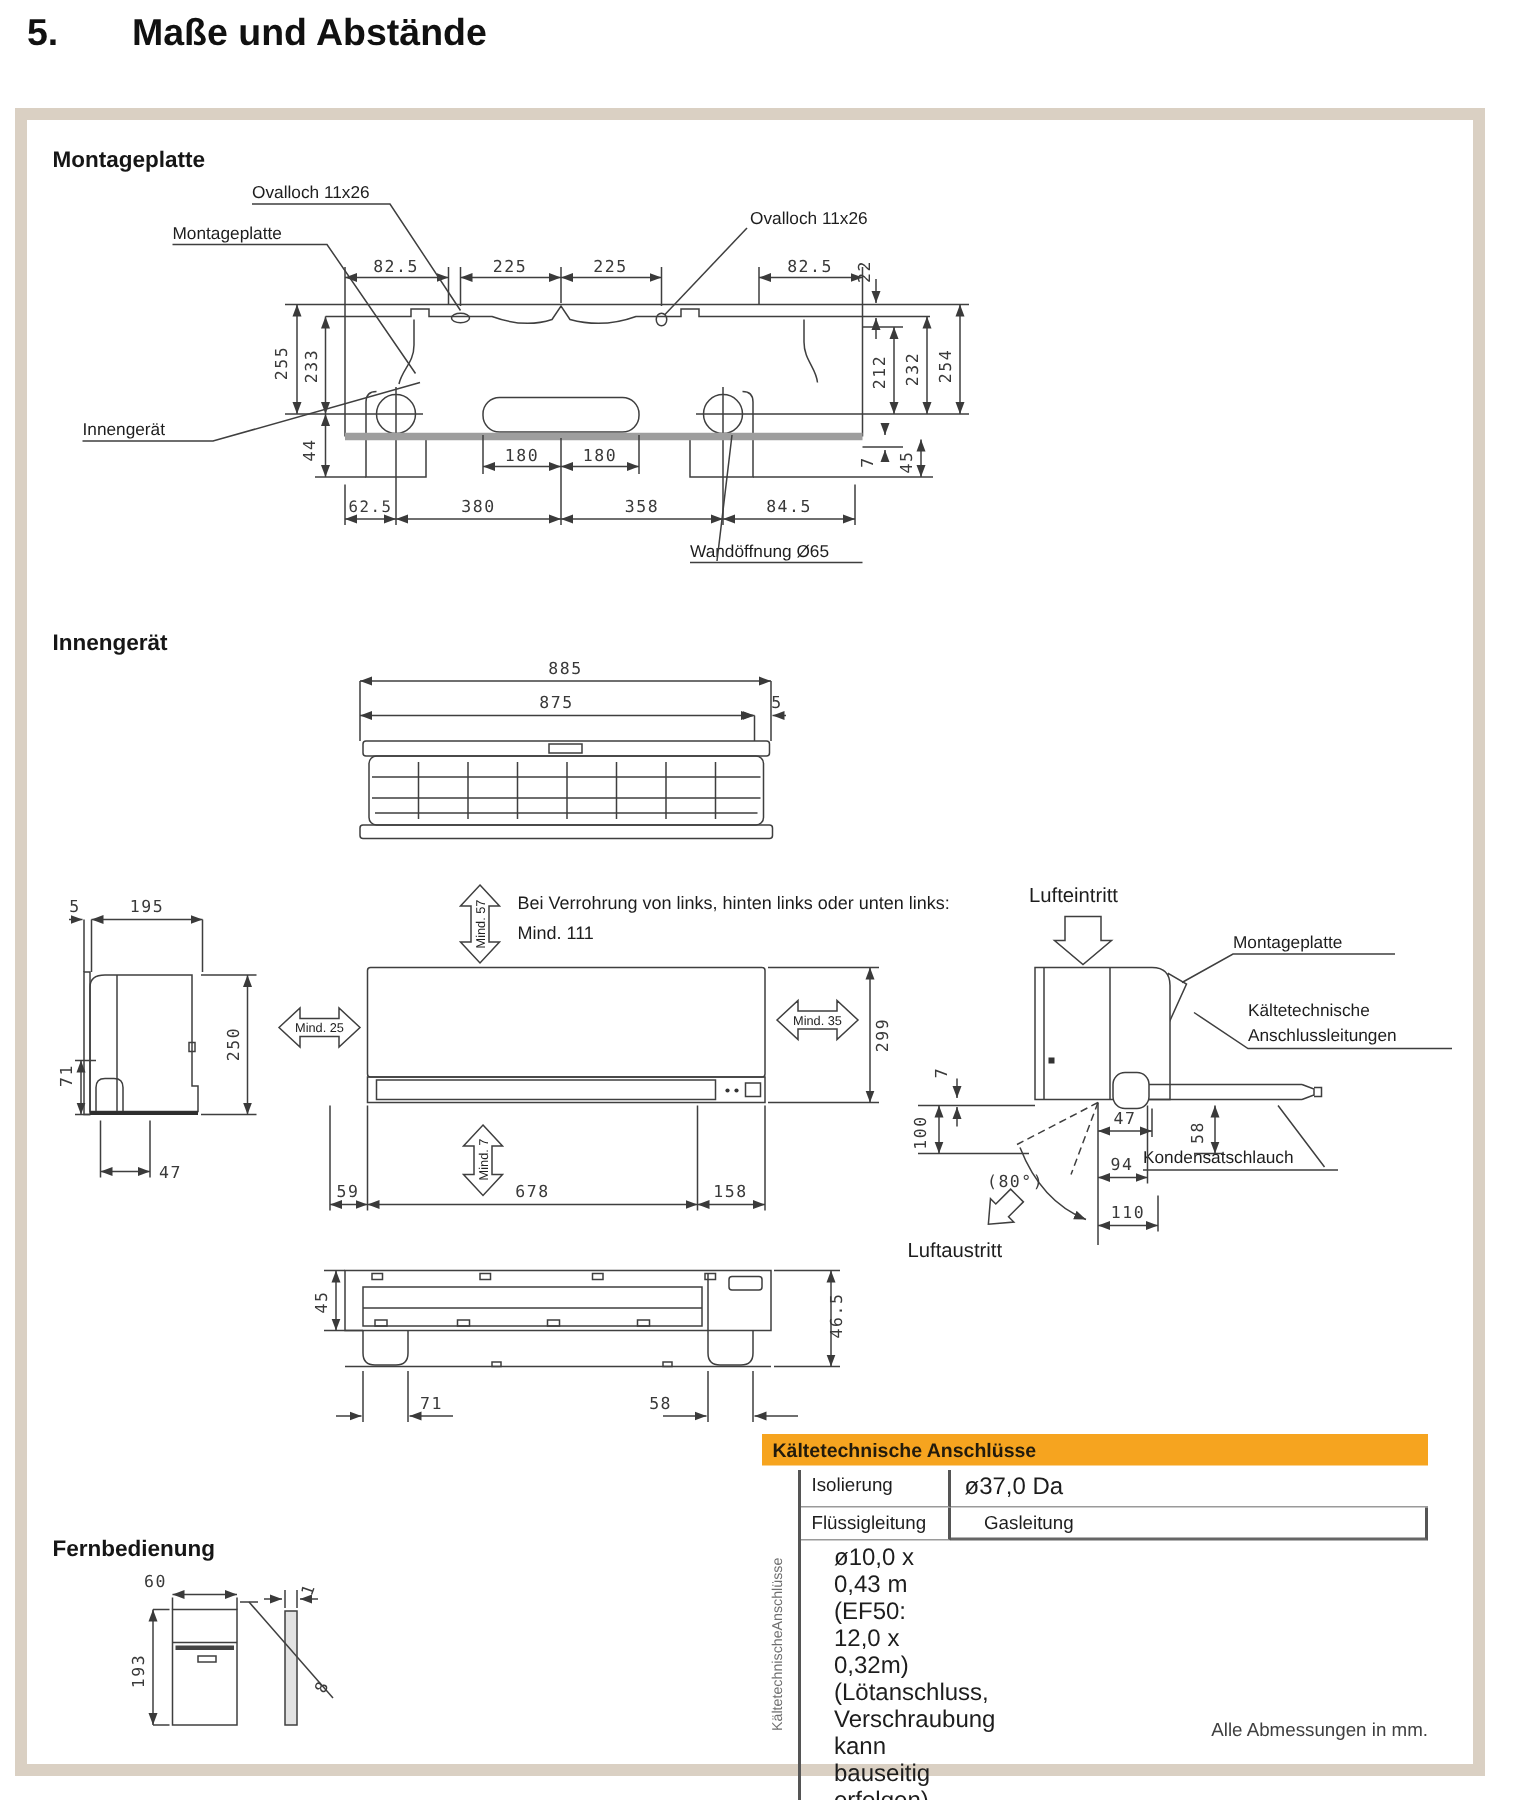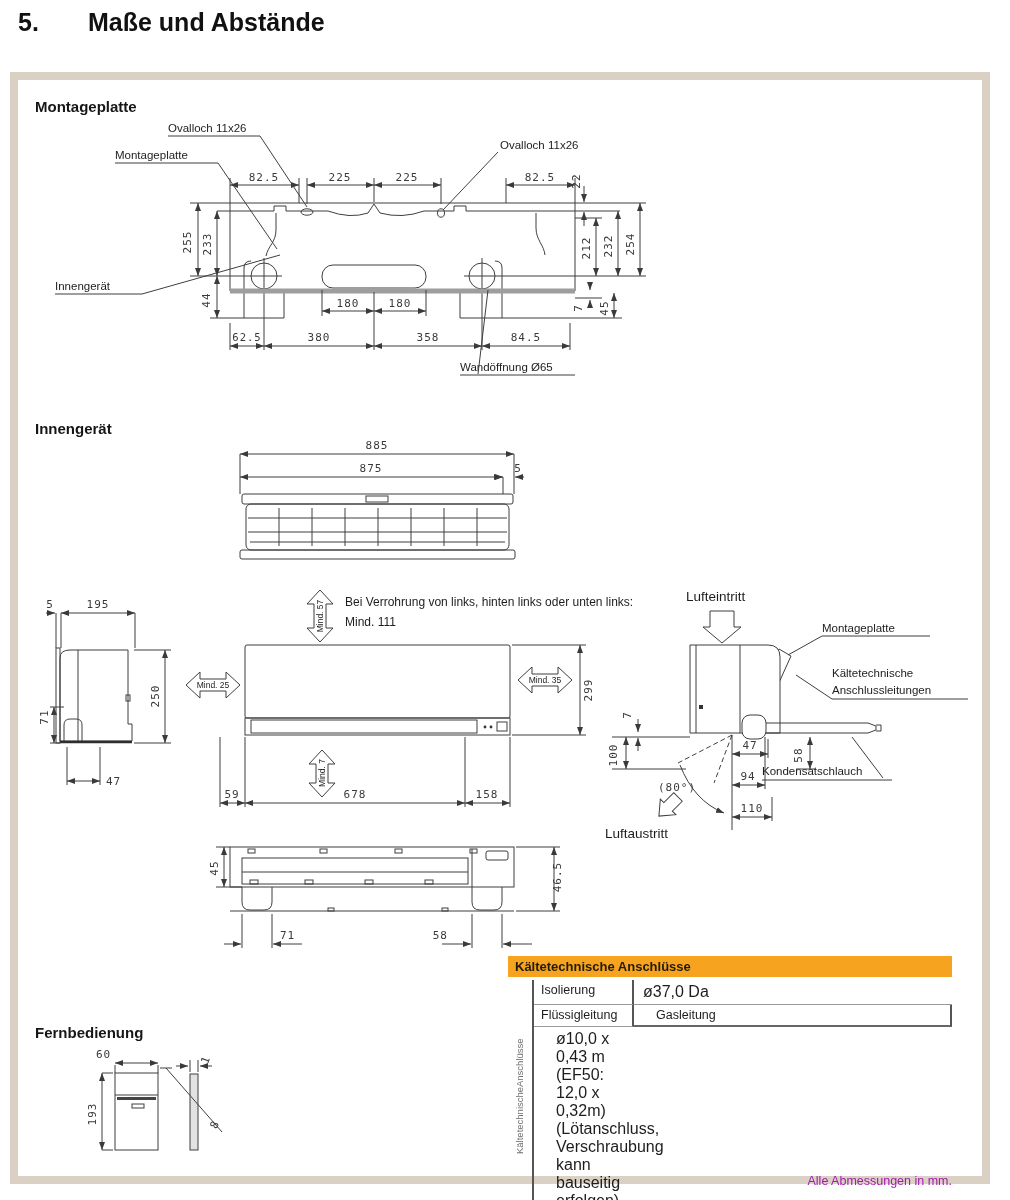--- a/index.html
+++ b/index.html
@@ -28,21 +28,21 @@
   .c{box-sizing:border-box;}
   .c-rot{grid-row:1/4;border-right:2px solid #555;position:relative;}
   .c-rot-in{position:absolute;inset:0;display:flex;align-items:center;justify-content:center;
             writing-mode:vertical-rl;transform:rotate(180deg);font-size:9.5px;color:#6e6e6e;line-height:1.15;text-align:center;}
   .c-lab{padding:3px 3px 3px 7px;border-right:2px solid #555;}
   .c-val{padding:3px 6px 3px 9px;font-size:16px;}
   .bb1{border-bottom:1.5px solid #9a9a9a;}
   .bb2{border-bottom:2px solid #666;padding-left:22px;}
   .bb3{border-bottom:1.5px solid #8a8a8a;}
   .c-lab4{grid-column:1/3;padding:3px 2px 3px 2px;border-right:2px solid #555;}
-  .note{left:508px;top:1146px;width:444px;text-align:right;font-size:12.5px;color:#a21caf;margin-top:28px;}
+  .note{left:508px;top:1146px;width:444px;text-align:right;font-size:12.5px;color:#404040;}
 </style>
 </head>
 <body>
 
 <div class="abs pgtitle" style="left:18px;top:8px;">5.</div>
 <div class="abs pgtitle" style="left:88px;top:8px;">Maße und Abstände</div>
 
 <div class="abs secbox"></div>
 
 <div class="abs h2" style="left:35px;top:98px;">Montageplatte</div>

